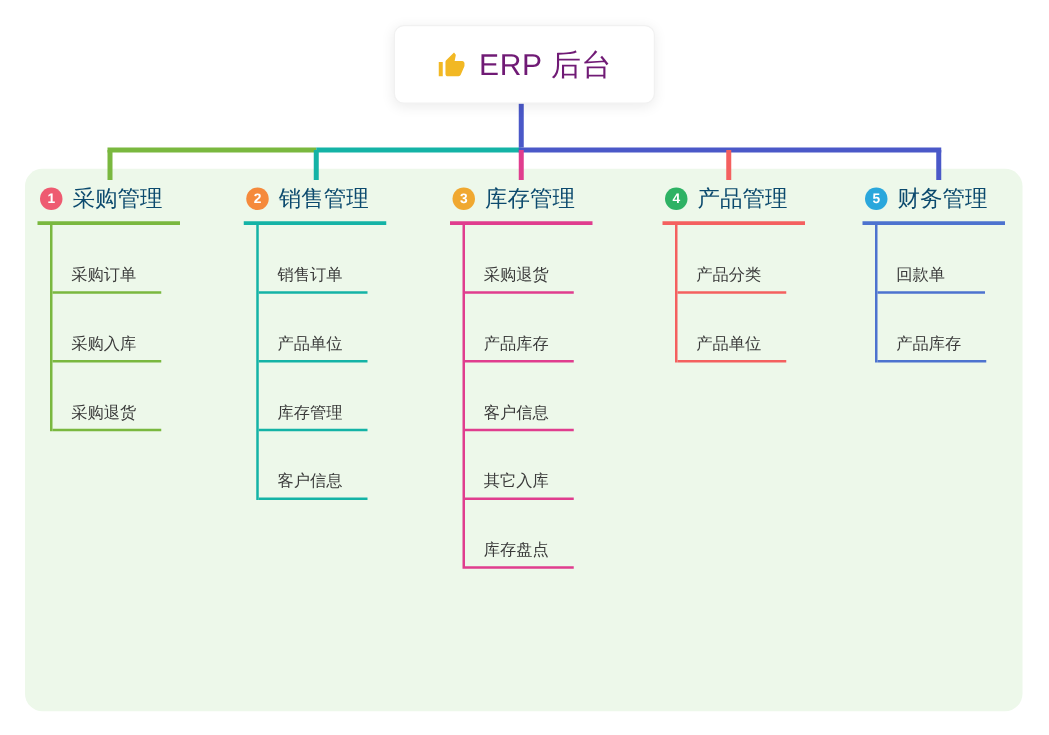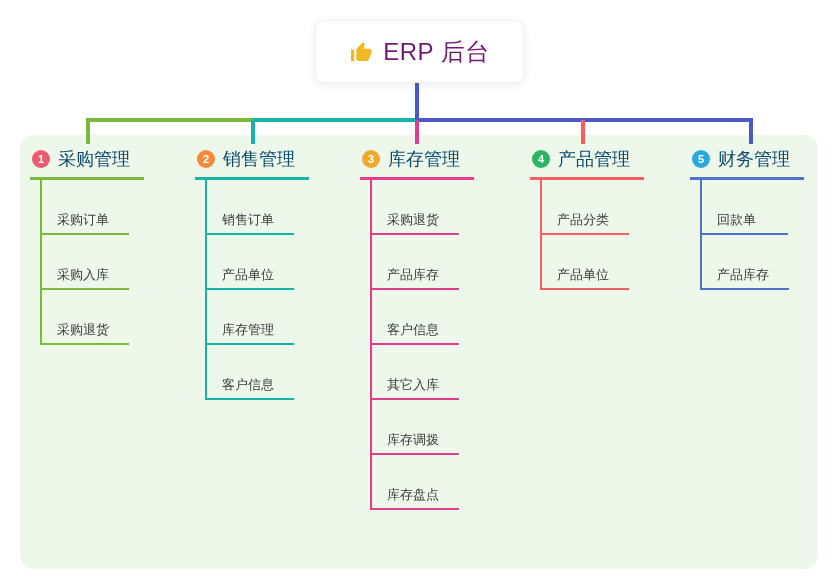--- a/index.html
+++ b/index.html
@@ -161,21 +161,20 @@
       <div class="branch" style="left: 360px; --c: #e03d8e; --badge: #f0a830;">
     <div class="branch-title">
       <span class="badge">3</span>
       <span class="branch-label">库存管理</span>
     </div>
     <ul class="branch-items">
           <li>采购退货</li>
           <li>产品库存</li>
           <li>客户信息</li>
           <li>其它入库</li>
-          <li>库存调拨</li>
           <li>库存盘点</li>
         </ul>
   </div>
       <div class="branch" style="left: 530px; --c: #f4605f; --badge: #2eb264;">
     <div class="branch-title">
       <span class="badge">4</span>
       <span class="branch-label">产品管理</span>
     </div>
     <ul class="branch-items">
           <li>产品分类</li>

